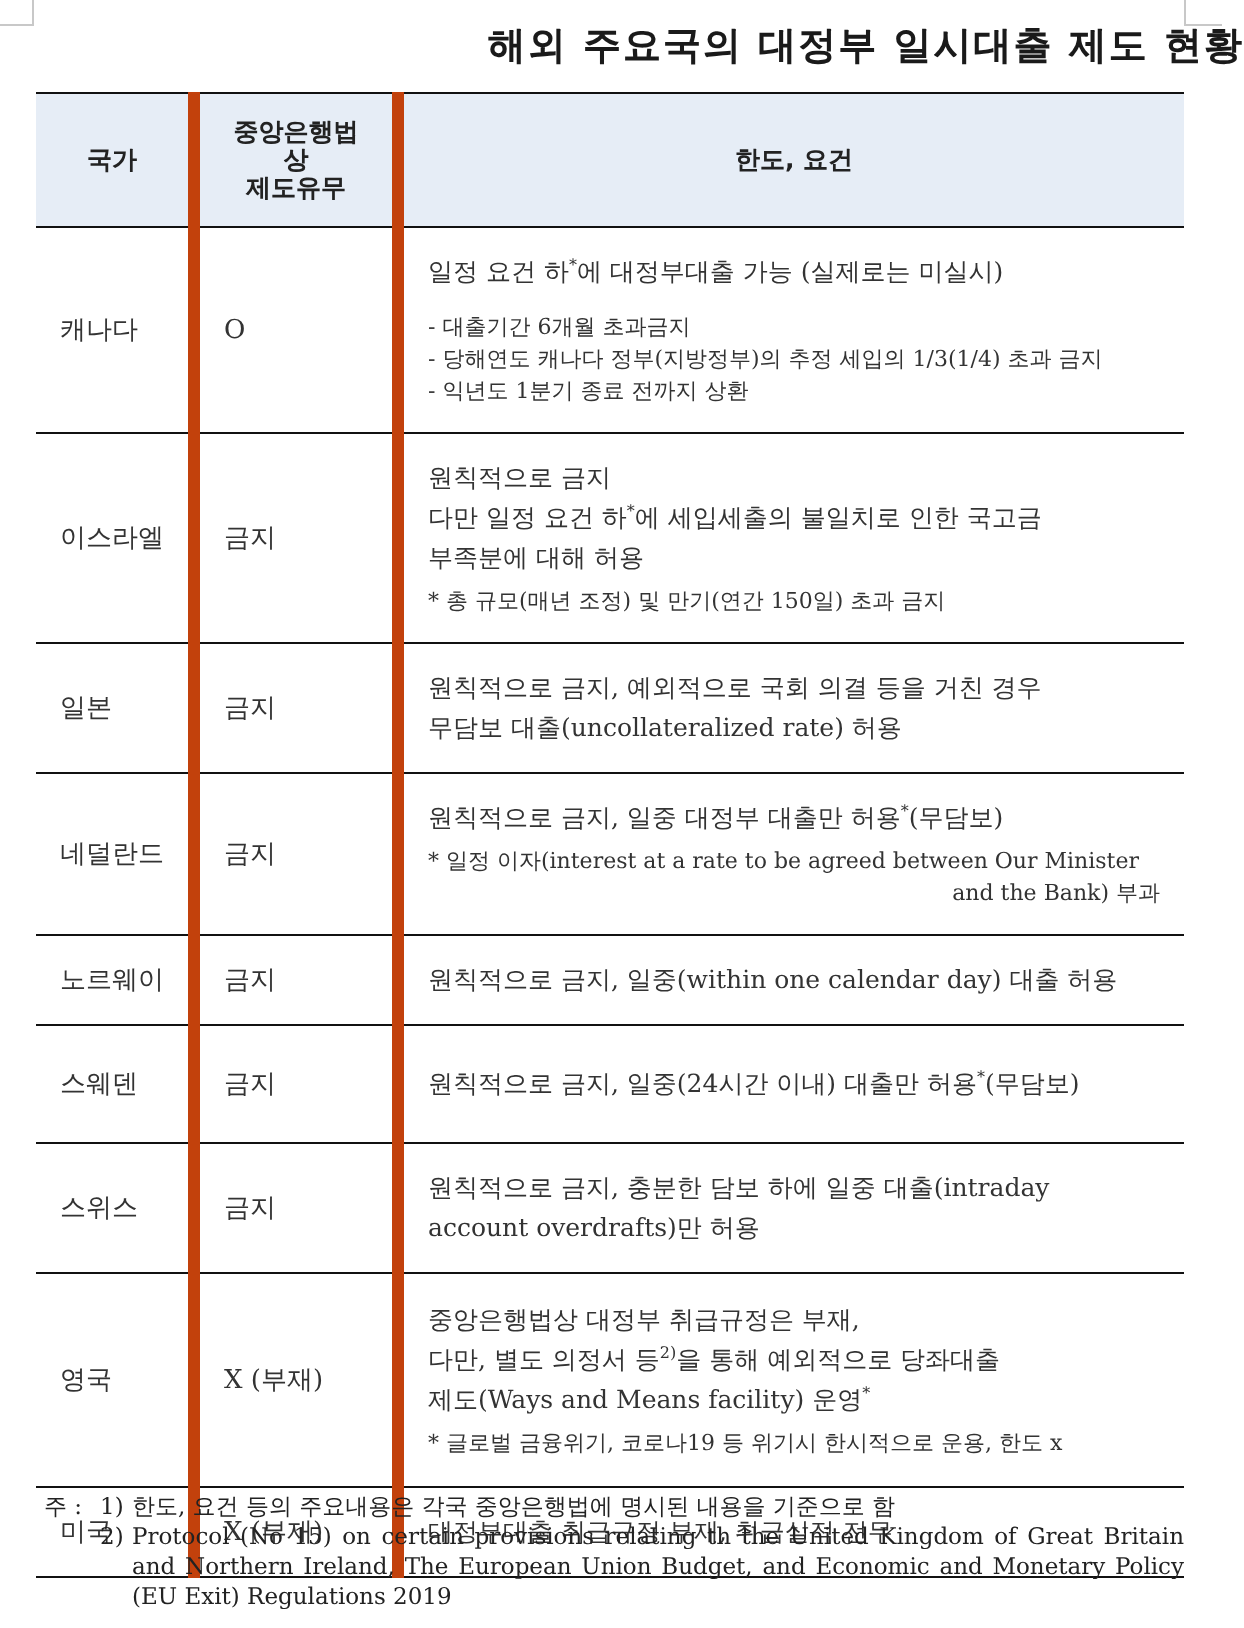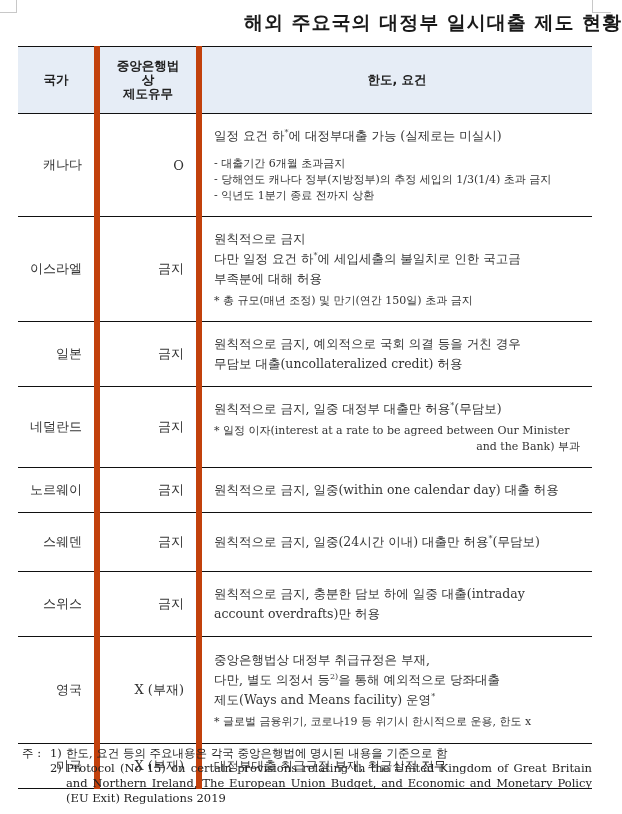--- a/index.html
+++ b/index.html
@@ -29,21 +29,21 @@
   table.main td + td, table.main th + th { border-left: 6px solid #c2410c; }
   table.main thead th {
     background: #e6edf6; font-weight: bold; font-size: 12.5px;
     text-align: center; line-height: 14px; height: 37px;
     font-family: "DejaVu Sans", "Liberation Sans", sans-serif;
     border-top: 1.5px solid #111;
   }
   table.main tbody tr:last-child td { border-bottom: 1.5px solid #111; }
   col.c1 { width: 79px; } col.c2 { width: 102px; } col.c3 { width: 393px; }
 
-  td.country, td.status { text-align: right; font-size: 13px; color: #333; }
+  td.country, td.status { text-align: left; font-size: 13px; color: #333; }
   td.detail { font-size: 12.5px; padding: 3px 6px 3px 5px; line-height: 20px; color: #333; }
   .small { font-size: 11px; line-height: 16px; }
   .gap { height: 10px; }
   sup { font-size: 8px; vertical-align: super; line-height: 0; }
   .indent { padding-left: 10px; text-align: right; }
 
   .notes {
     position: absolute; left: 22px; top: 746px; width: 570px;
     font-size: 11.5px; line-height: 15px; color: #222;
   }
@@ -101,21 +101,21 @@
         <div class="gap" style="height:4px"></div>
         <div class="small">* 총 규모(매년 조정) 및 만기(연간 150일) 초과 금지</div>
       </td>
     </tr>
 
     <tr style="height:47px">
       <td class="country">일본</td>
       <td class="status">금지</td>
       <td class="detail">
         <div>원칙적으로 금지, 예외적으로 국회 의결 등을 거친 경우</div>
-        <div>무담보 대출(uncollateralized credit) 허용</div>
+        <div>무담보 대출(uncollateralized rate) 허용</div>
       </td>
     </tr>
 
     <tr style="height:74px">
       <td class="country">네덜란드</td>
       <td class="status">금지</td>
       <td class="detail">
         <div><span>원칙적으로 금지, 일중 대정부 대출만 허용</span><sup>*</sup><span>(무담보)</span></div>
         <div class="gap" style="height:4px"></div>
         <div class="small">* 일정 이자(interest at a rate to be agreed between Our Minister</div>

